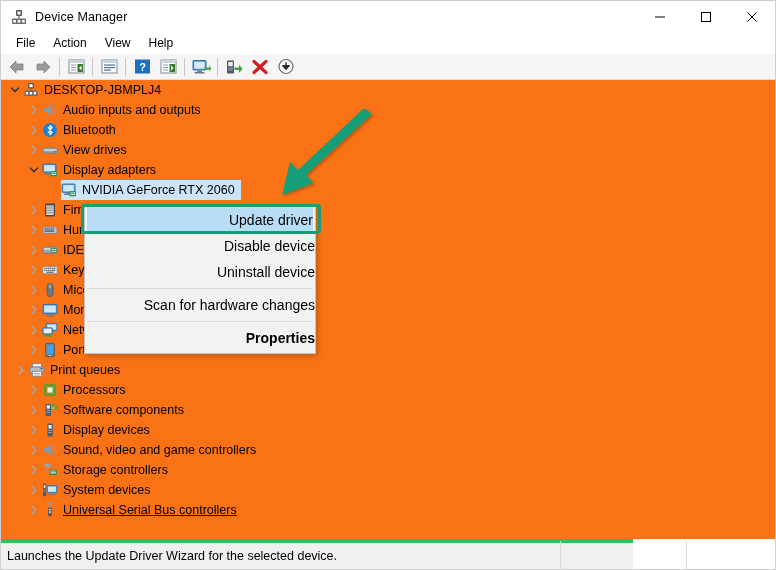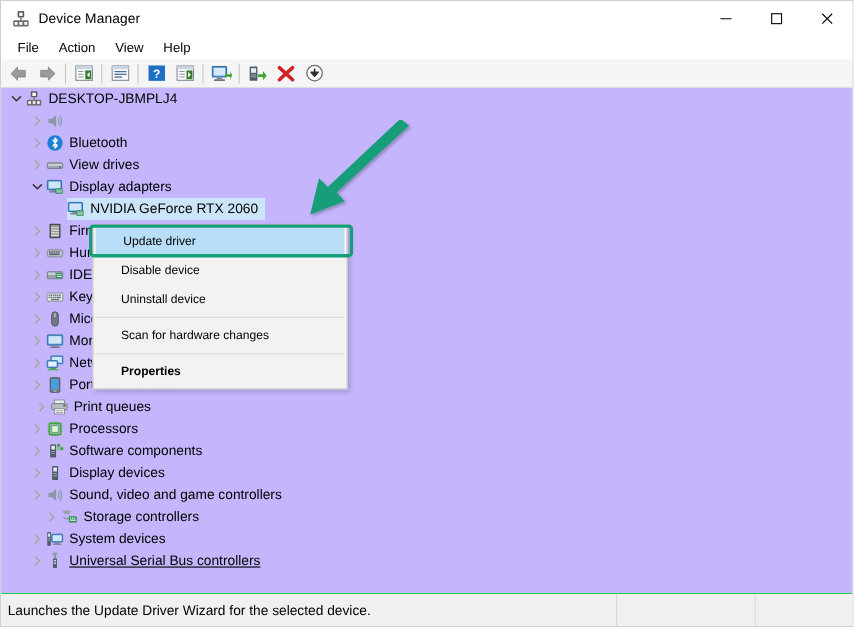--- a/index.html
+++ b/index.html
@@ -105,21 +105,21 @@
     background: #c8c8c8;
     margin: 0 3px;
   }
 
   
   .content {
     position: absolute;
     top: 79px; left: 0;
     width: 774px;
     height: 459px;
-    background: #c4b5fd;
+    background: #f97316;
     overflow: hidden;
     text-align: center;
   }
   .tree-row {
     position: relative;
     height: 20px;
     display: flex;
     align-items: center;
     font-size: 12.5px;
     white-space: nowrap;
@@ -157,25 +157,26 @@
     border: 1px solid #c6c6c6;
     box-shadow: 2px 2px 5px rgba(0,0,0,0.22);
     padding: 2px 0 2px 0;
     box-sizing: border-box;
     z-index: 40;
   }
   .ctx-item {
     height: 26px;
     display: flex;
     align-items: center;
-    padding-left: 25px;
-    font-size: 11px;
+    padding-left: 43px;
+    font-size: 14px;
     color: #000;
     box-sizing: border-box;
     cursor: default;
+    justify-content: flex-end;
   }
   .ctx-item.highlight {
     background: #b8ddf7;
     margin: 0 2px;
   }
   .ctx-item.bold { font-weight: bold; }
   .ctx-sep {
     height: 1px;
     background: #dcdcdc;
     margin: 3px 2px 3px 2px;
@@ -201,24 +202,24 @@
     left: 265px;
     top: 108px;
     z-index: 55;
     pointer-events: none;
   }
 
   
   .statusbar {
     position: absolute;
     bottom: 0; left: 0;
-    width: 774px;
+    width: 632px;
     height: 30px;
     background: #f0f0f0;
-    border-top: 1px solid #22c55e;
+    border-top: 4px solid #22c55e;
     display: flex;
     align-items: center;
     box-sizing: border-box;
   }
   .status-pane {
     height: 30px;
     display: flex;
     align-items: center;
     padding-left: 6px;
     font-size: 12.5px;
@@ -398,20 +399,21 @@
           <span class="chev" style="position:relative;z-index:2;">
             <svg width="10" height="10" viewBox="0 0 10 10">
               <path d="M3.2 1.4 L6.8 5 L3.2 8.6" stroke="#a6a6a6" stroke-width="1.5" fill="none" stroke-linecap="round" stroke-linejoin="round"></path>
             </svg>
           </span>
           <span class="node-icon" style="position:relative;z-index:2;"><svg width="16" height="16" viewBox="0 0 16 16">
               <path d="M2 6 L5 6 L9 2.5 L9 13.5 L5 10 L2 10 Z" fill="#8c9aa8"></path>
               <path d="M10.8 5 Q12.6 8 10.8 11" stroke="#8c9aa8" stroke-width="1.1" fill="none"></path>
               <path d="M12.6 3.3 Q15.2 8 12.6 12.7" stroke="#8c9aa8" stroke-width="1.1" fill="none"></path>
             </svg></span>
+          <span class="node-label" style="position:relative;z-index:2;">Audio inputs and outputs</span>
         </div>
         <div class="tree-row" style="padding-left:25px;">
           <span class="chev" style="position:relative;z-index:2;">
             <svg width="10" height="10" viewBox="0 0 10 10">
               <path d="M3.2 1.4 L6.8 5 L3.2 8.6" stroke="#a6a6a6" stroke-width="1.5" fill="none" stroke-linecap="round" stroke-linejoin="round"></path>
             </svg>
           </span>
           <span class="node-icon" style="position:relative;z-index:2;"><svg width="16" height="16" viewBox="0 0 16 16">
               <circle cx="8" cy="8" r="7" fill="#1e7fd4"></circle>
               <path d="M6 5 L10 10.5 L8 12.5 L8 3.5 L10 5.5 L6 11" stroke="#fff" stroke-width="1.2" fill="none" stroke-linejoin="round"></path>
@@ -587,21 +589,21 @@
               <path d="M3.2 1.4 L6.8 5 L3.2 8.6" stroke="#a6a6a6" stroke-width="1.5" fill="none" stroke-linecap="round" stroke-linejoin="round"></path>
             </svg>
           </span>
           <span class="node-icon" style="position:relative;z-index:2;"><svg width="16" height="16" viewBox="0 0 16 16">
               <rect x="3.6" y="1.3" width="8.8" height="13.4" rx="1" fill="#6f7880" stroke="#4c545b" stroke-width="0.8"></rect>
               <rect x="4.6" y="2.6" width="6.8" height="9.6" fill="#4a9fe0"></rect>
               <rect x="6.6" y="13" width="2.8" height="0.9" rx="0.4" fill="#c9ced3"></rect>
             </svg></span>
           <span class="node-label" style="position:relative;z-index:2;">Portable Devices</span>
         </div>
-        <div class="tree-row" style="padding-left:29px;">
+        <div class="tree-row" style="padding-left:12px;">
           <span class="chev" style="position:relative;z-index:2;">
             <svg width="10" height="10" viewBox="0 0 10 10">
               <path d="M3.2 1.4 L6.8 5 L3.2 8.6" stroke="#a6a6a6" stroke-width="1.5" fill="none" stroke-linecap="round" stroke-linejoin="round"></path>
             </svg>
           </span>
           <span class="node-icon" style="position:relative;z-index:2;"><svg width="16" height="16" viewBox="0 0 16 16">
               <rect x="3.4" y="1.6" width="9.2" height="3.6" fill="#e8ebee" stroke="#7f868e" stroke-width="0.8"></rect>
               <rect x="1" y="5" width="14" height="5.4" rx="0.9" fill="#b5bcc3" stroke="#6f767d" stroke-width="0.8"></rect>
               <rect x="11.6" y="6" width="2" height="1.4" fill="#4f565c"></rect>
               <rect x="3.4" y="9.6" width="9.2" height="4.8" fill="#fbfbfb" stroke="#7f868e" stroke-width="0.8"></rect>
@@ -673,21 +675,21 @@
               <path d="M3.2 1.4 L6.8 5 L3.2 8.6" stroke="#a6a6a6" stroke-width="1.5" fill="none" stroke-linecap="round" stroke-linejoin="round"></path>
             </svg>
           </span>
           <span class="node-icon" style="position:relative;z-index:2;"><svg width="16" height="16" viewBox="0 0 16 16">
               <path d="M2 6 L5 6 L9 2.5 L9 13.5 L5 10 L2 10 Z" fill="#8c9aa8"></path>
               <path d="M10.8 5 Q12.6 8 10.8 11" stroke="#8c9aa8" stroke-width="1.1" fill="none"></path>
               <path d="M12.6 3.3 Q15.2 8 12.6 12.7" stroke="#8c9aa8" stroke-width="1.1" fill="none"></path>
             </svg></span>
           <span class="node-label" style="position:relative;z-index:2;">Sound, video and game controllers</span>
         </div>
-        <div class="tree-row" style="padding-left:38px;">
+        <div class="tree-row" style="padding-left:25px;">
           <span class="chev" style="position:relative;z-index:2;">
             <svg width="10" height="10" viewBox="0 0 10 10">
               <path d="M3.2 1.4 L6.8 5 L3.2 8.6" stroke="#a6a6a6" stroke-width="1.5" fill="none" stroke-linecap="round" stroke-linejoin="round"></path>
             </svg>
           </span>
           <span class="node-icon" style="position:relative;z-index:2;"><svg width="16" height="16" viewBox="0 0 16 16">
               <path d="M2 2.5 Q6 1 9.5 3 L7.5 6 Q5 4.6 3.2 5.5 Z" fill="#9aa4ad"></path>
               <path d="M2.6 8.6 Q5.6 10.5 8.4 8.6" stroke="#8d969e" stroke-width="1.2" fill="none"></path>
               <rect x="7.6" y="7.4" width="7.2" height="5.6" rx="0.6" fill="#2e8b57"></rect>
               <rect x="8.5" y="8.4" width="1.2" height="1.2" fill="#d8f0e2"></rect>

